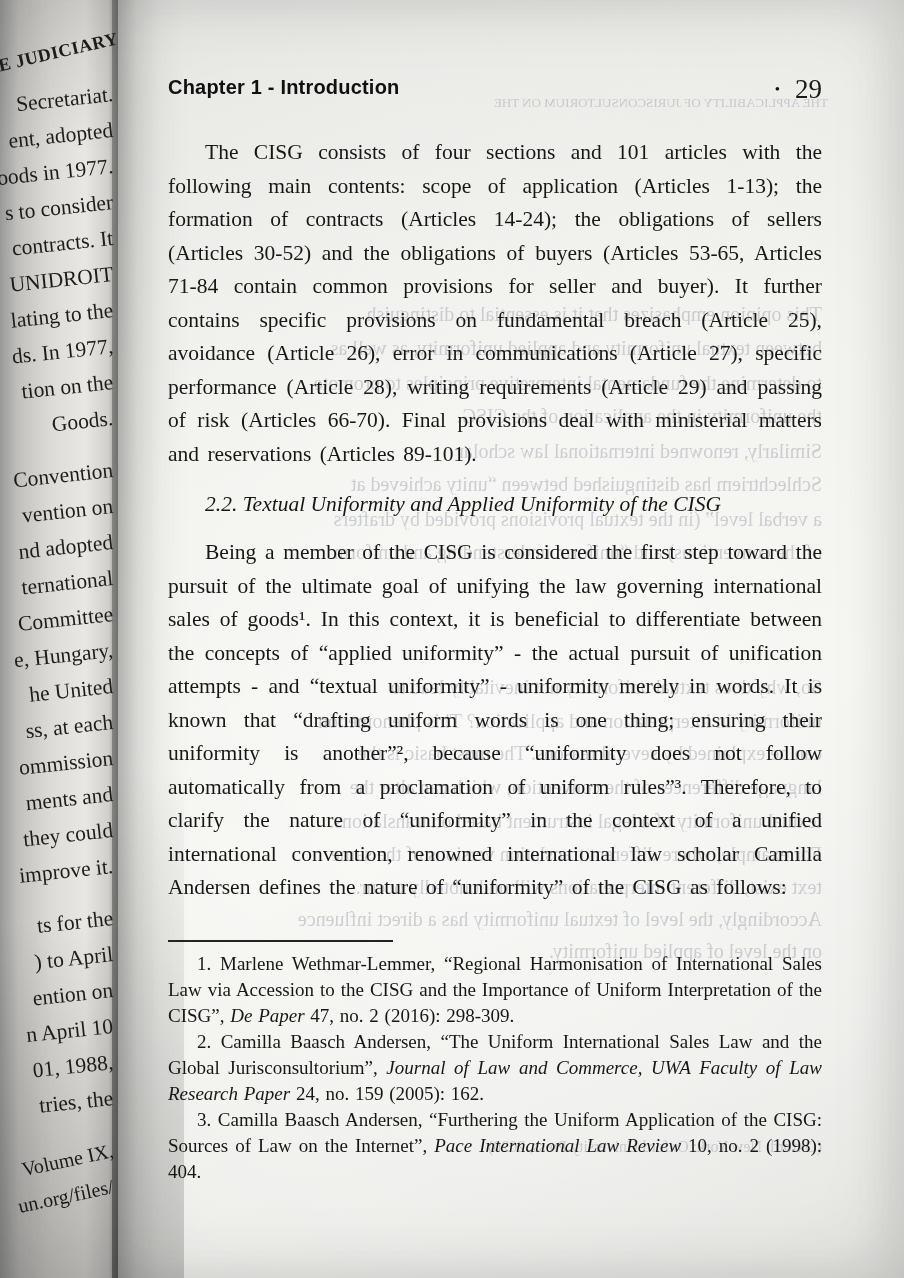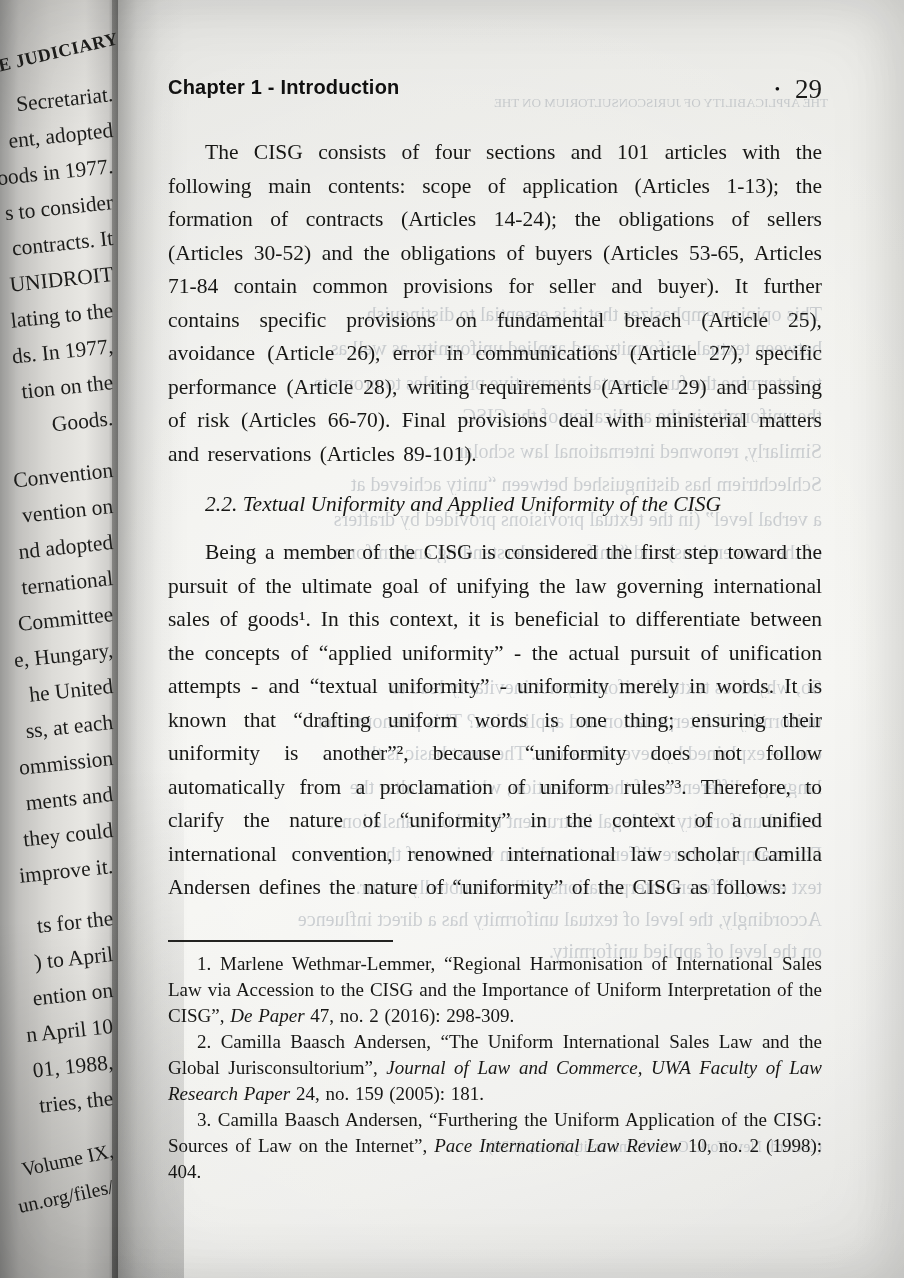--- a/index.html
+++ b/index.html
@@ -129,21 +129,21 @@
 
       <p class="body p1">The CISG consists of four sections and 101 articles with the following main contents: scope of application (Articles 1-13); the formation of contracts (Articles 14-24); the obligations of sellers (Articles 30-52) and the obligations of buyers (Articles 53-65, Articles 71-84 contain common provisions for seller and buyer). It further contains specific provisions on fundamental breach (Article 25), avoidance (Article 26), error in communications (Article 27), specific performance (Article 28), writing requirements (Article 29) and passing of risk (Articles 66-70). Final provisions deal with ministerial matters and reservations (Articles 89-101).</p>
 
       <h3 class="section">2.2. Textual Uniformity and Applied Uniformity of the CISG</h3>
 
       <p class="body p2">Being a member of the CISG is considered the first step toward the pursuit of the ultimate goal of unifying the law governing international sales of goods¹. In this context, it is beneficial to differentiate between the concepts of “applied uniformity” - the actual pursuit of unification attempts - and “textual uniformity” - uniformity merely in words. It is known that “drafting uniform words is one thing; ensuring their uniformity is another”², because “uniformity does not follow automatically from a proclamation of uniform rules”³. Therefore, to clarify the nature of “uniformity” in the context of a unified international convention, renowned international law scholar Camilla Andersen defines the nature of “uniformity” of the CISG as follows:</p>
 
       <div class="fn-sep"></div>
       <div class="footnotes">
           <p><span>1. Marlene Wethmar-Lemmer, “Regional Harmonisation of International Sales Law via Accession to the CISG and the Importance of Uniform Interpretation of the CISG”, </span><span class="it">De Paper</span><span> 47, no. 2 (2016): 298-309.</span></p>
-          <p><span>2. Camilla Baasch Andersen, “The Uniform International Sales Law and the Global Jurisconsultorium”, </span><span class="it">Journal of Law and Commerce, UWA Faculty of Law Research Paper</span><span> 24, no. 159 (2005): 181.</span></p>
+          <p><span>2. Camilla Baasch Andersen, “The Uniform International Sales Law and the Global Jurisconsultorium”, </span><span class="it">Journal of Law and Commerce, UWA Faculty of Law Research Paper</span><span> 24, no. 159 (2005): 162.</span></p>
           <p><span>3. Camilla Baasch Andersen, “Furthering the Uniform Application of the CISG: Sources of Law on the Internet”, </span><span class="it">Pace International Law Review</span><span> 10, no. 2 (1998): 404.</span></p>
         </div>
 
     </div>
   </div>
 
   <div class="left-page">
     <div class="lp-header">ETNAMESE JUDICIARY</div>
     <div class="lp-lines">
         <div class="lp-line">Secretariat.</div>

